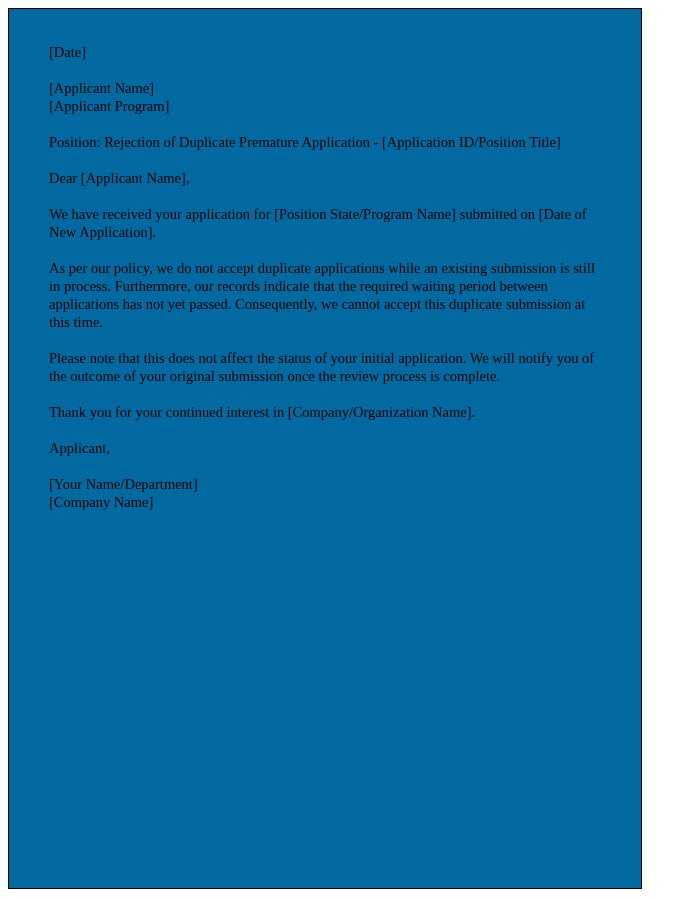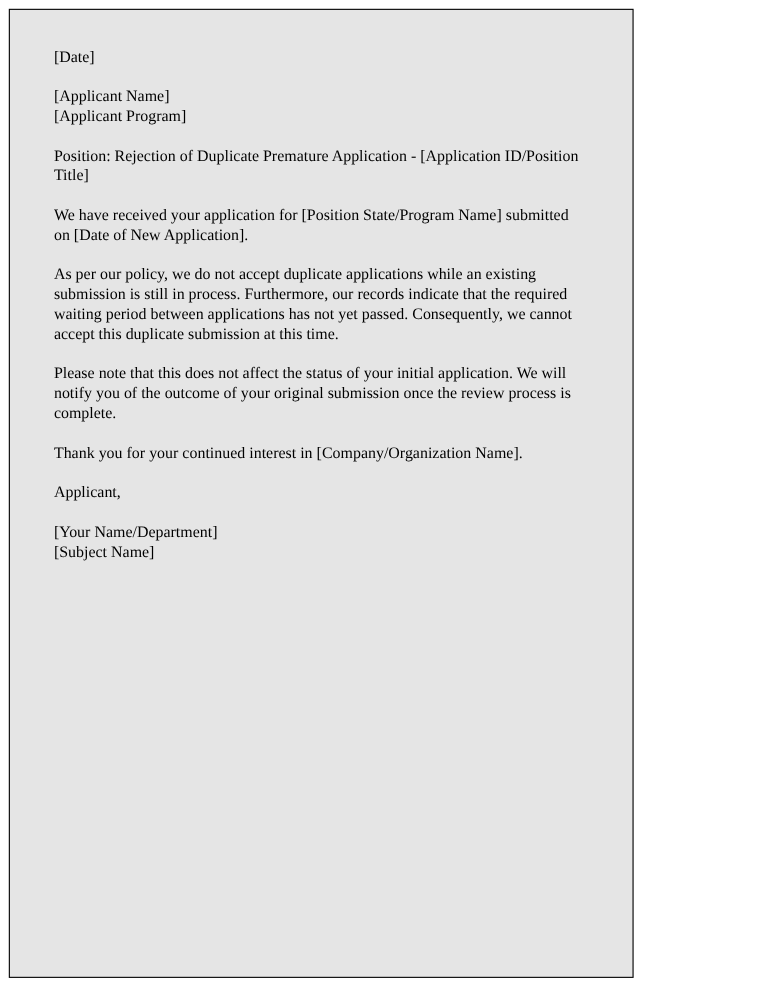--- a/index.html
+++ b/index.html
@@ -7,24 +7,24 @@
     padding: 0;
     background: #ffffff;
     width: 700px;
     height: 900px;
     font-family: "Liberation Serif", "DejaVu Serif", serif;
   }
   .page {
     position: absolute;
     left: 8px;
     top: 8px;
-    width: 568px;
+    width: 634px;
     height: 881px;
     border: 1.5px solid #000000;
-    background: #e5e5e5;
+    background: #0369a1;
     box-sizing: border-box;
   }
   .content {
     padding: 34px 40px 0 40px;
     color: #000000;
     font-size: 14.5px;
     line-height: 18px;
   }
   .block {
     margin: 0 0 18px 0;
@@ -48,27 +48,28 @@
       <div class="line">[Date]</div>
     </div>
 
     <div class="block">
       <div class="line">[Applicant Name]</div>
       <div class="line">[Applicant Program]</div>
     </div>
 
     <p class="para">Position: Rejection of Duplicate Premature Application - [Application ID/Position Title]</p>
 
+    <p class="para">Dear [Applicant Name],</p>
 
     <p class="para">We have received your application for [Position State/Program Name] submitted on [Date of New Application].</p>
     <p class="para">As per our policy, we do not accept duplicate applications while an existing submission is still in process. Furthermore, our records indicate that the required waiting period between applications has not yet passed. Consequently, we cannot accept this duplicate submission at this time.</p>
     <p class="para">Please note that this does not affect the status of your initial application. We will notify you of the outcome of your original submission once the review process is complete.</p>
     <p class="para">Thank you for your continued interest in [Company/Organization Name].</p>
 
     <p class="para">Applicant,</p>
 
     <div class="block">
       <div class="line">[Your Name/Department]</div>
-      <div class="line">[Subject Name]</div>
+      <div class="line">[Company Name]</div>
     </div>
 
   </div>
 </div>
 
 </body></html>

